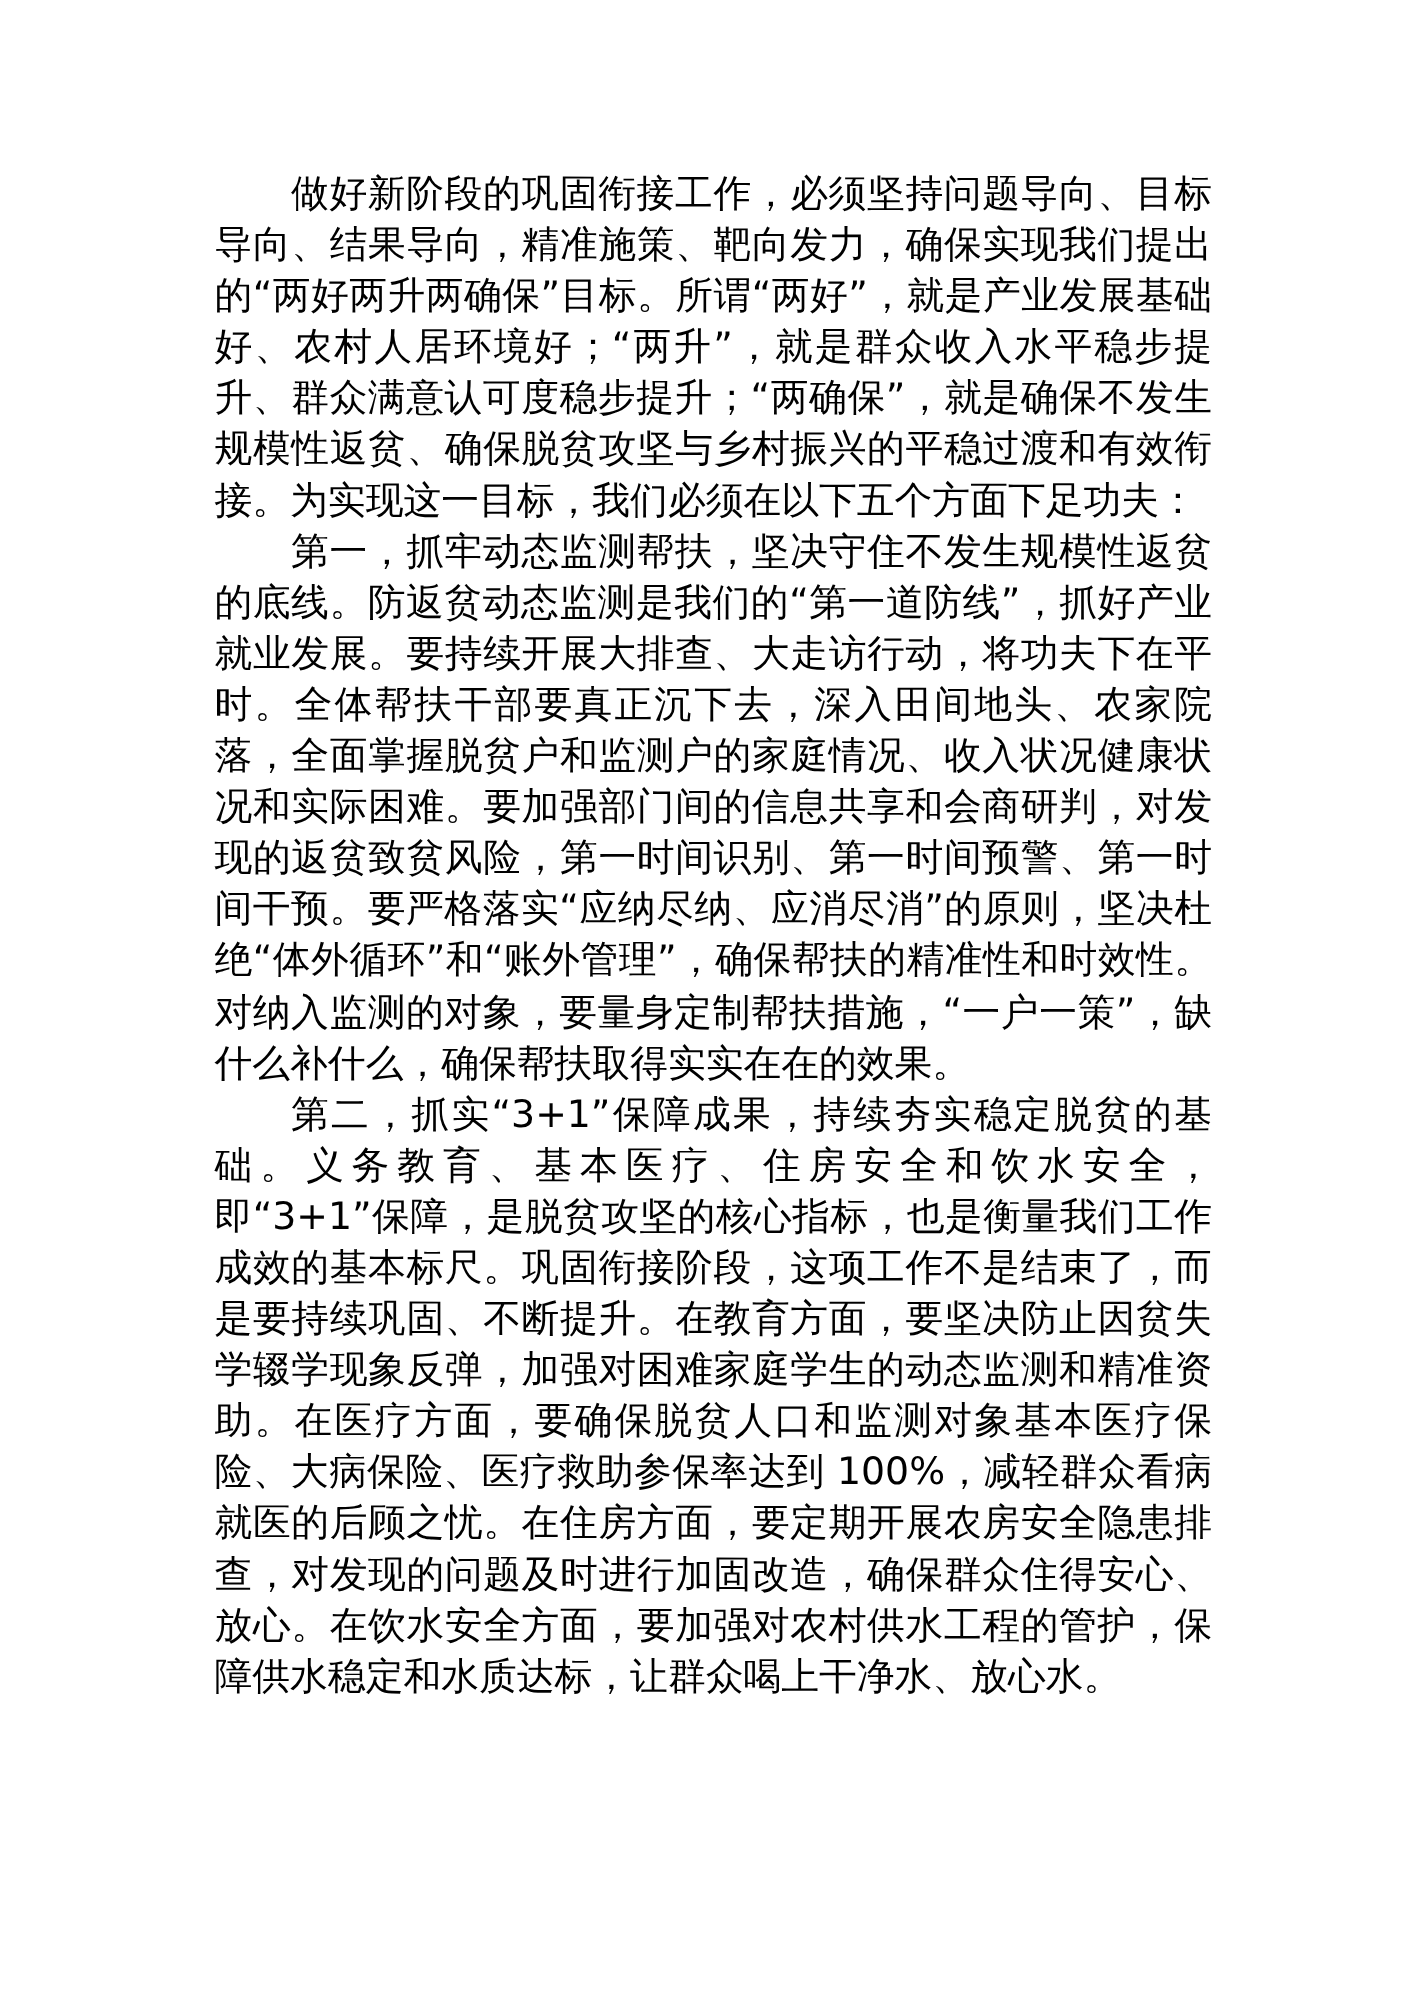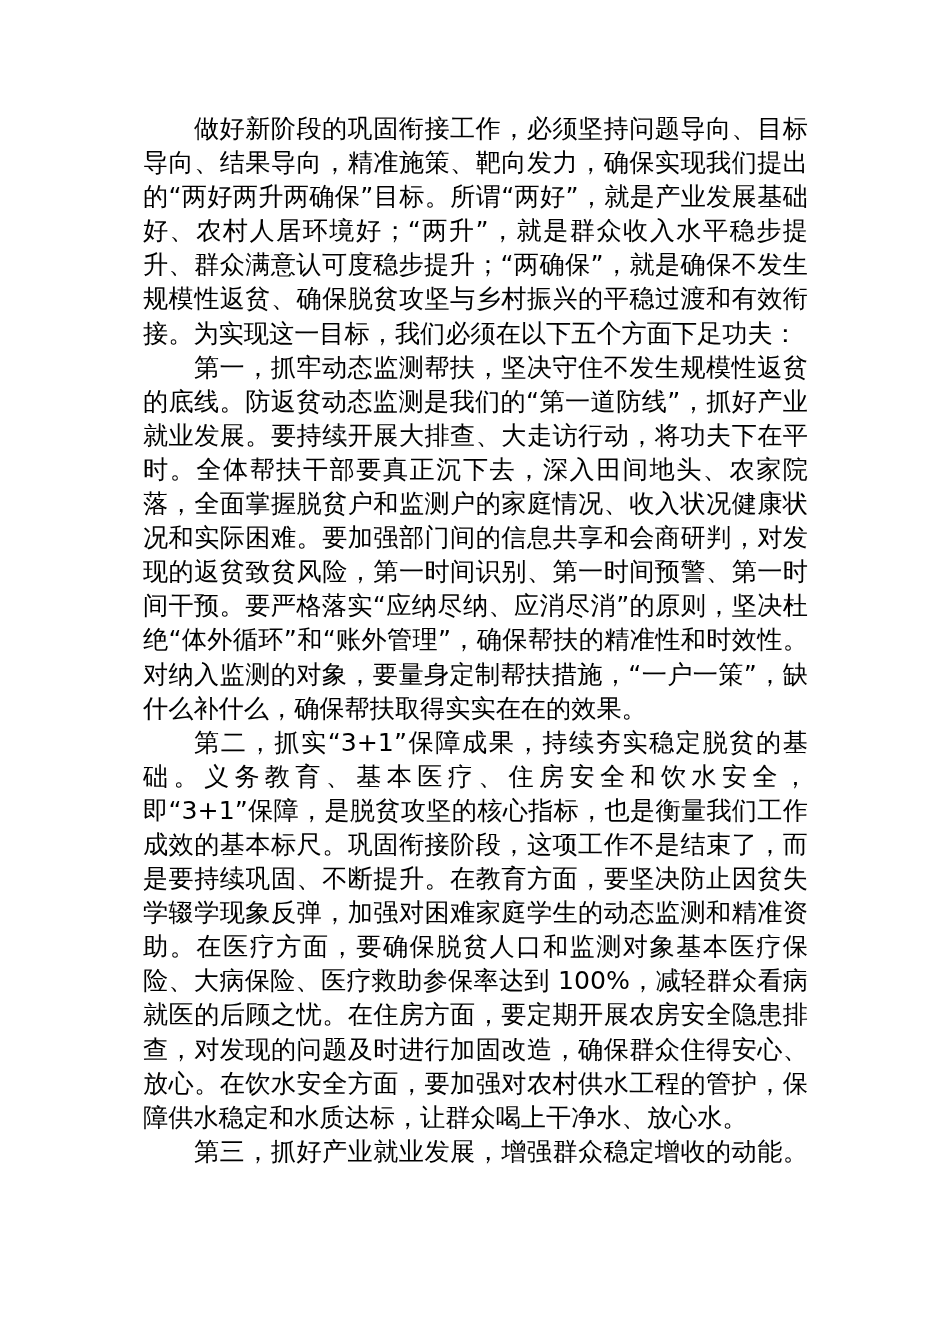--- a/index.html
+++ b/index.html
@@ -42,15 +42,14 @@
   }
 </style>
 </head>
 <body>
 
 <div class="page">
   <div class="doc-body">
     <p class="para">做好新阶段的巩固衔接工作，必须坚持问题导向、目标导向、结果导向，精准施策、靶向发力，确保实现我们提出的“两好两升两确保”目标。所谓“两好”，就是产业发展基础好、农村人居环境好；“两升”，就是群众收入水平稳步提升、群众满意认可度稳步提升；“两确保”，就是确保不发生规模性返贫、确保脱贫攻坚与乡村振兴的平稳过渡和有效衔接。为实现这一目标，我们必须在以下五个方面下足功夫：</p>
     <p class="para">第一，抓牢动态监测帮扶，坚决守住不发生规模性返贫的底线。防返贫动态监测是我们的“第一道防线”，抓好产业就业发展。要持续开展大排查、大走访行动，将功夫下在平时。全体帮扶干部要真正沉下去，深入田间地头、农家院落，全面掌握脱贫户和监测户的家庭情况、收入状况健康状况和实际困难。要加强部门间的信息共享和会商研判，对发现的返贫致贫风险，第一时间识别、第一时间预警、第一时间干预。要严格落实“应纳尽纳、应消尽消”的原则，坚决杜绝“体外循环”和“账外管理”，确保帮扶的精准性和时效性。对纳入监测的对象，要量身定制帮扶措施，“一户一策”，缺什么补什么，确保帮扶取得实实在在的效果。</p>
     <p class="para">第二，抓实“3+1”保障成果，持续夯实稳定脱贫的基础。义务教育、基本医疗、住房安全和饮水安全，即“3+1”保障，是脱贫攻坚的核心指标，也是衡量我们工作成效的基本标尺。巩固衔接阶段，这项工作不是结束了，而是要持续巩固、不断提升。在教育方面，要坚决防止因贫失学辍学现象反弹，加强对困难家庭学生的动态监测和精准资助。在医疗方面，要确保脱贫人口和监测对象基本医疗保险、大病保险、医疗救助参保率达到 100%，减轻群众看病就医的后顾之忧。在住房方面，要定期开展农房安全隐患排查，对发现的问题及时进行加固改造，确保群众住得安心、放心。在饮水安全方面，要加强对农村供水工程的管护，保障供水稳定和水质达标，让群众喝上干净水、放心水。</p>
-    <p class="para p-last">第三，抓好产业就业发展，增强群众稳定增收的动能。</p>
   </div>
 </div>
 
 </body></html>

